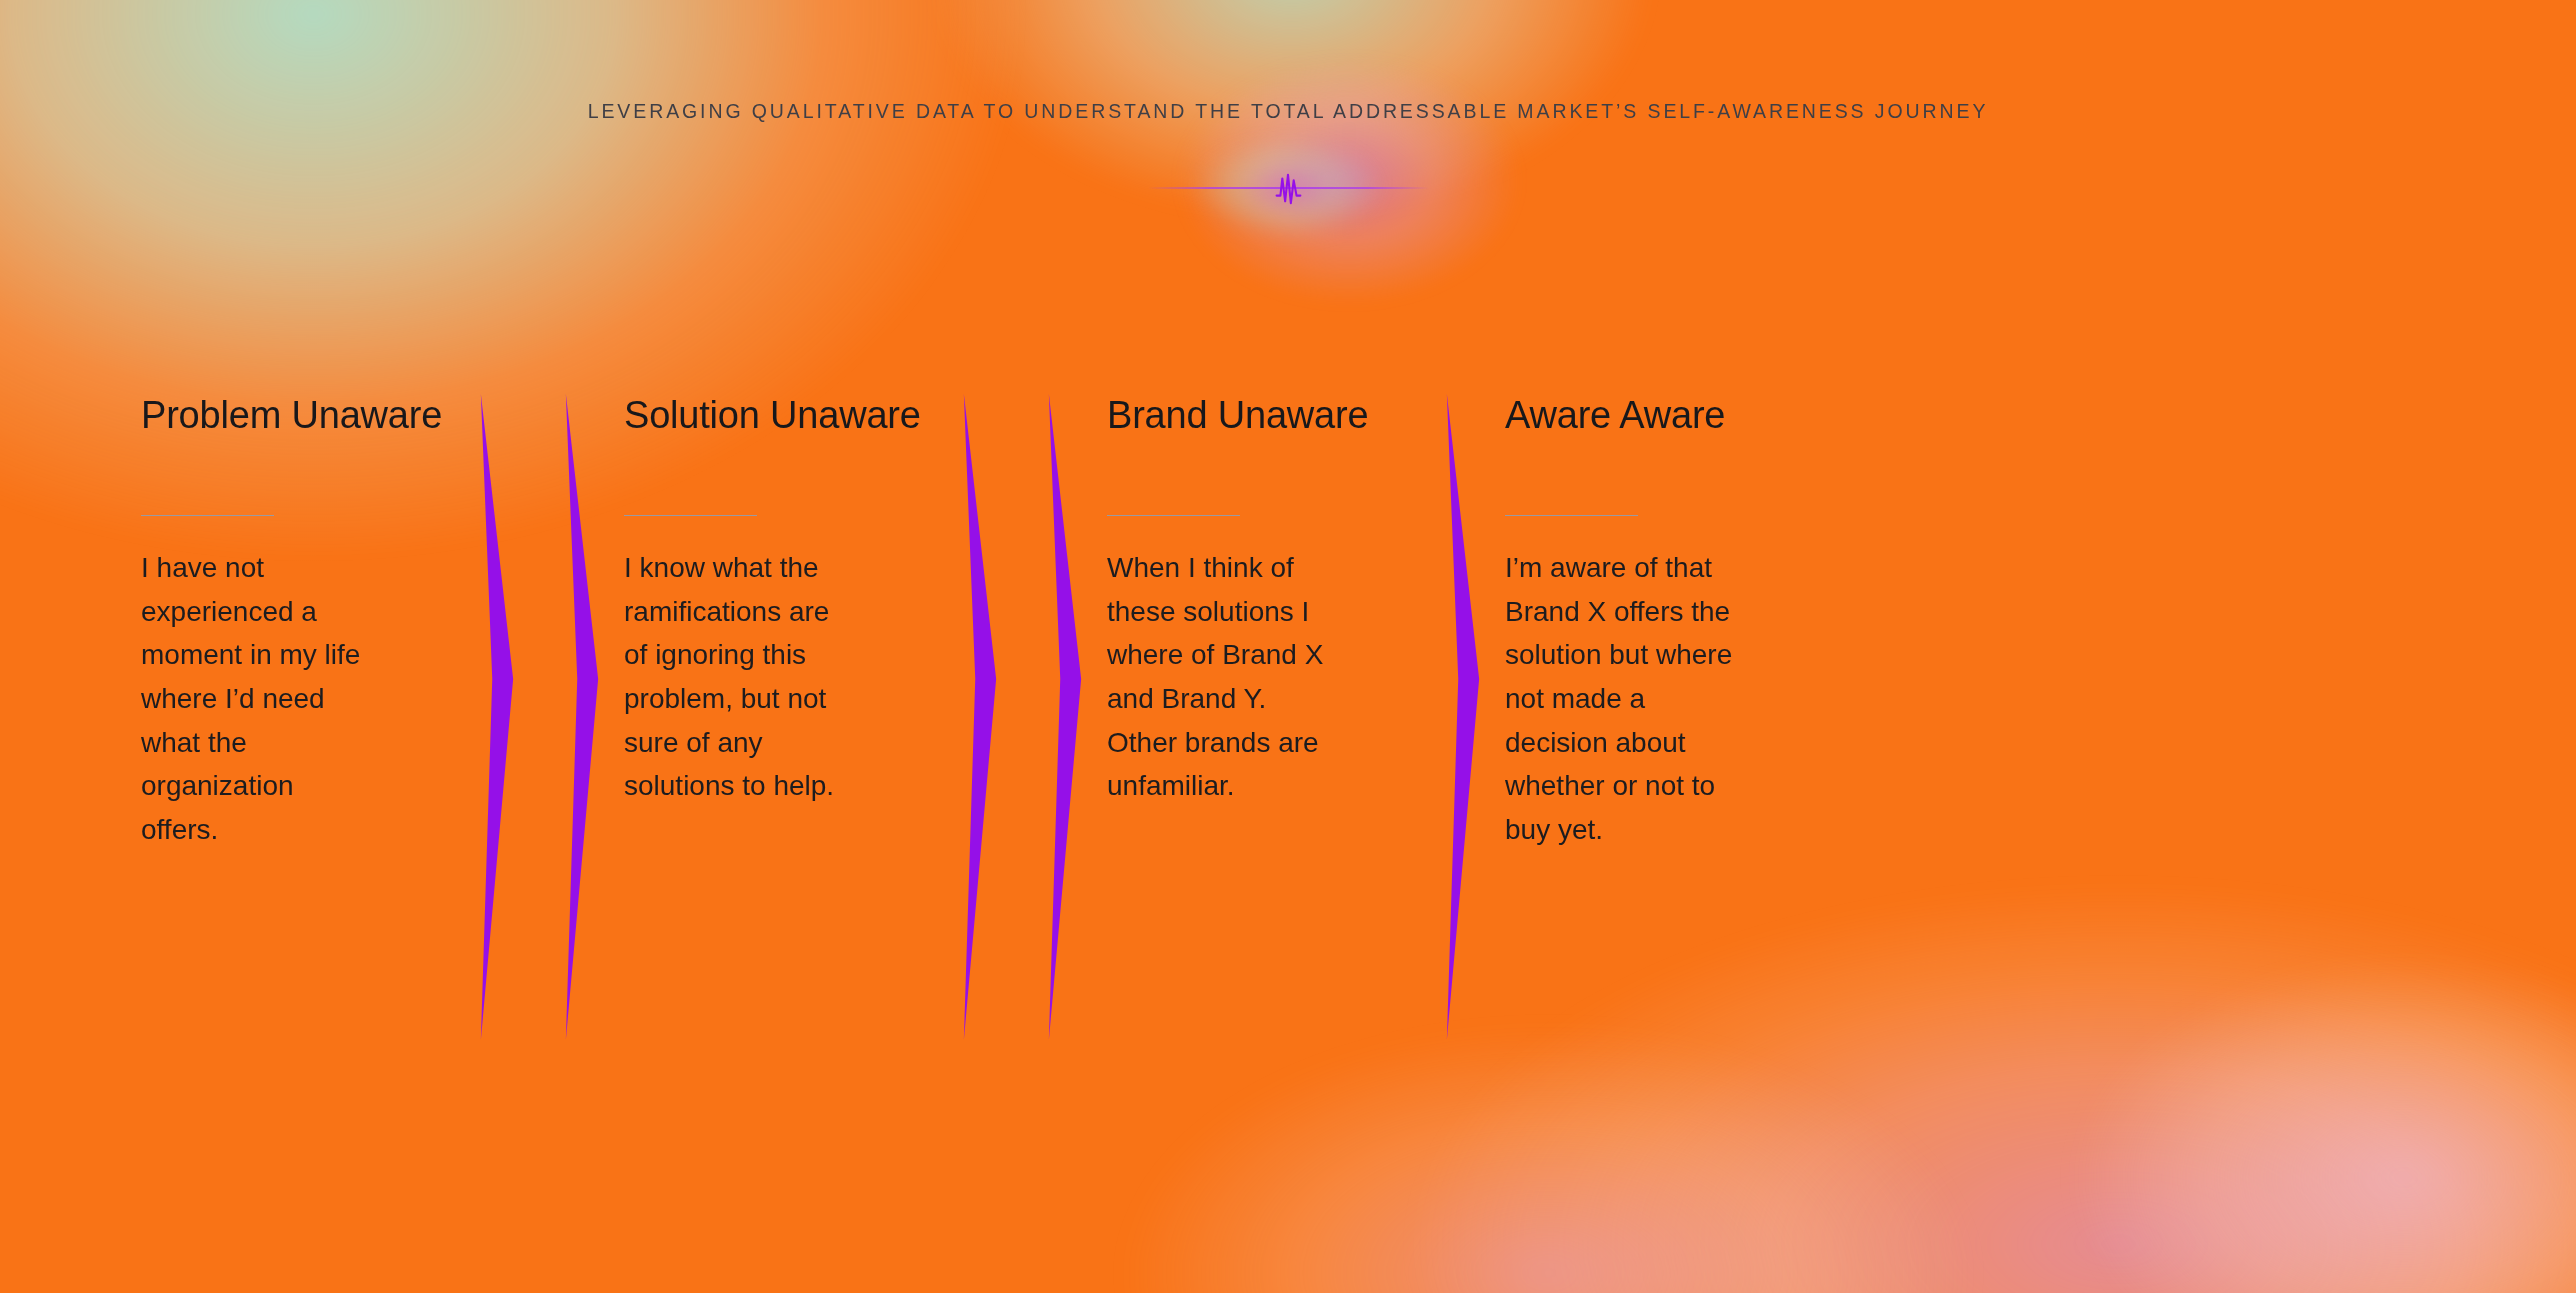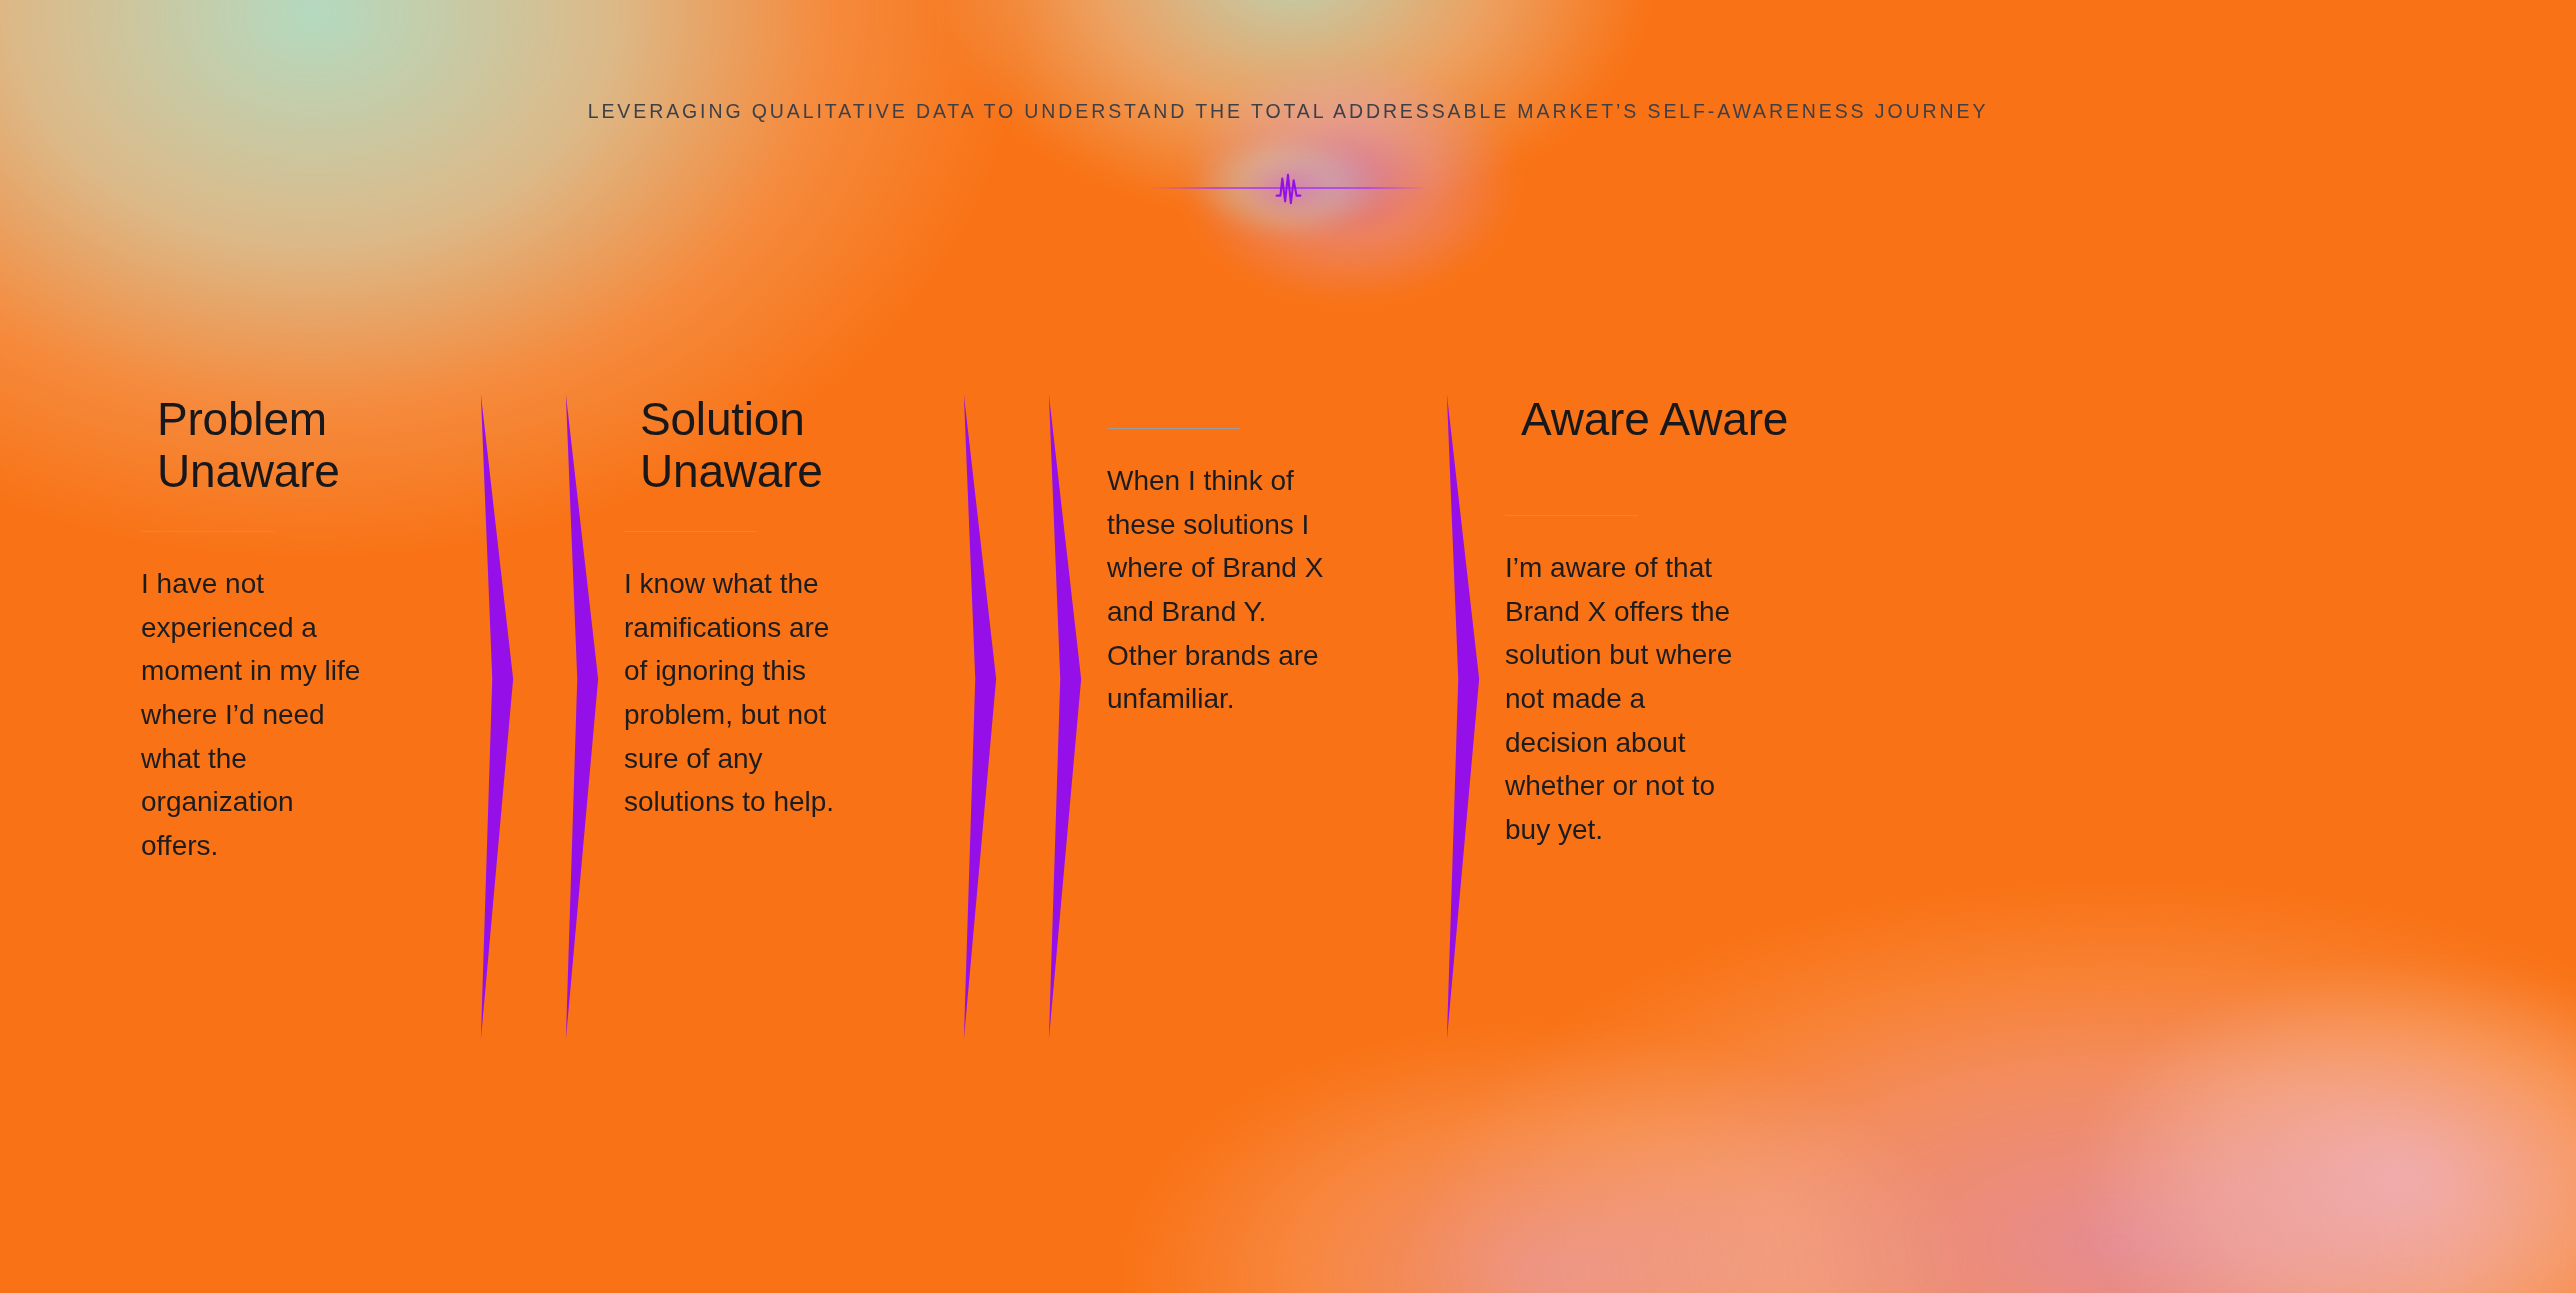--- a/index.html
+++ b/index.html
@@ -105,27 +105,26 @@
     left: 141px;
     width: 2308px;
     display: flex;
     align-items: flex-start;
   }
   .stage {
     width: 313px;
     flex: 0 0 313px;
   }
   .stage-title {
-    font-size: 46px;
+    font-size: 38px;
     line-height: 1.12;
     color: #18181b;
     font-weight: 400;
     letter-spacing: -0.2px;
     min-height: 87px;
-    margin-left: 16px;
   }
   .stage-rule {
     width: 133px;
     height: 0.9px;
     background: #9a9aa2;
     margin: 34px 0 30px 0;
   }
   .stage-body {
     font-size: 28px;
     line-height: 1.56;
@@ -194,20 +193,21 @@
       </svg>
     </div>
 
     <div class="arrow">
       <svg width="44" height="646" viewBox="0 0 46 680">
         <path d="M6 0 L40 300 L6 680 L18 300 Z" fill="#9510e8"></path>
       </svg>
     </div>
 
     <div class="stage">
+      <div class="stage-title">Brand Unaware</div>
       <div class="stage-rule"></div>
       <div class="stage-body">When I think of these solutions I where of Brand X and Brand Y. Other brands are unfamiliar.</div>
     </div>
     <div class="arrow">
       <svg width="44" height="646" viewBox="0 0 46 680">
         <path d="M6 0 L40 300 L6 680 L18 300 Z" fill="#9510e8"></path>
       </svg>
     </div>
 
     <div class="stage">

